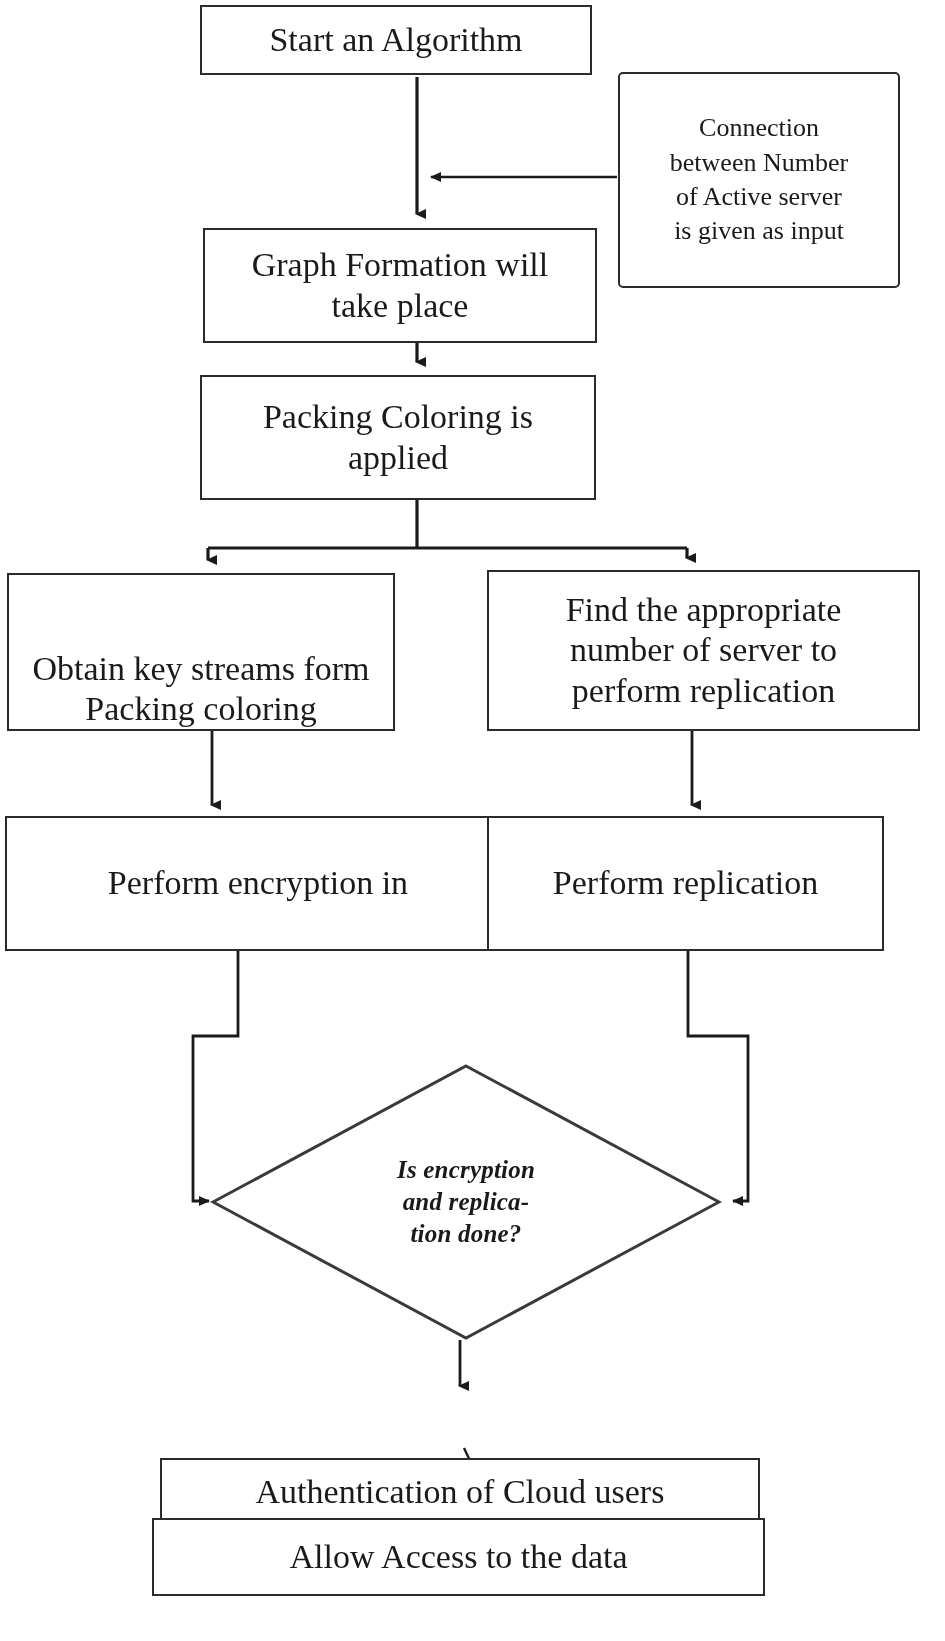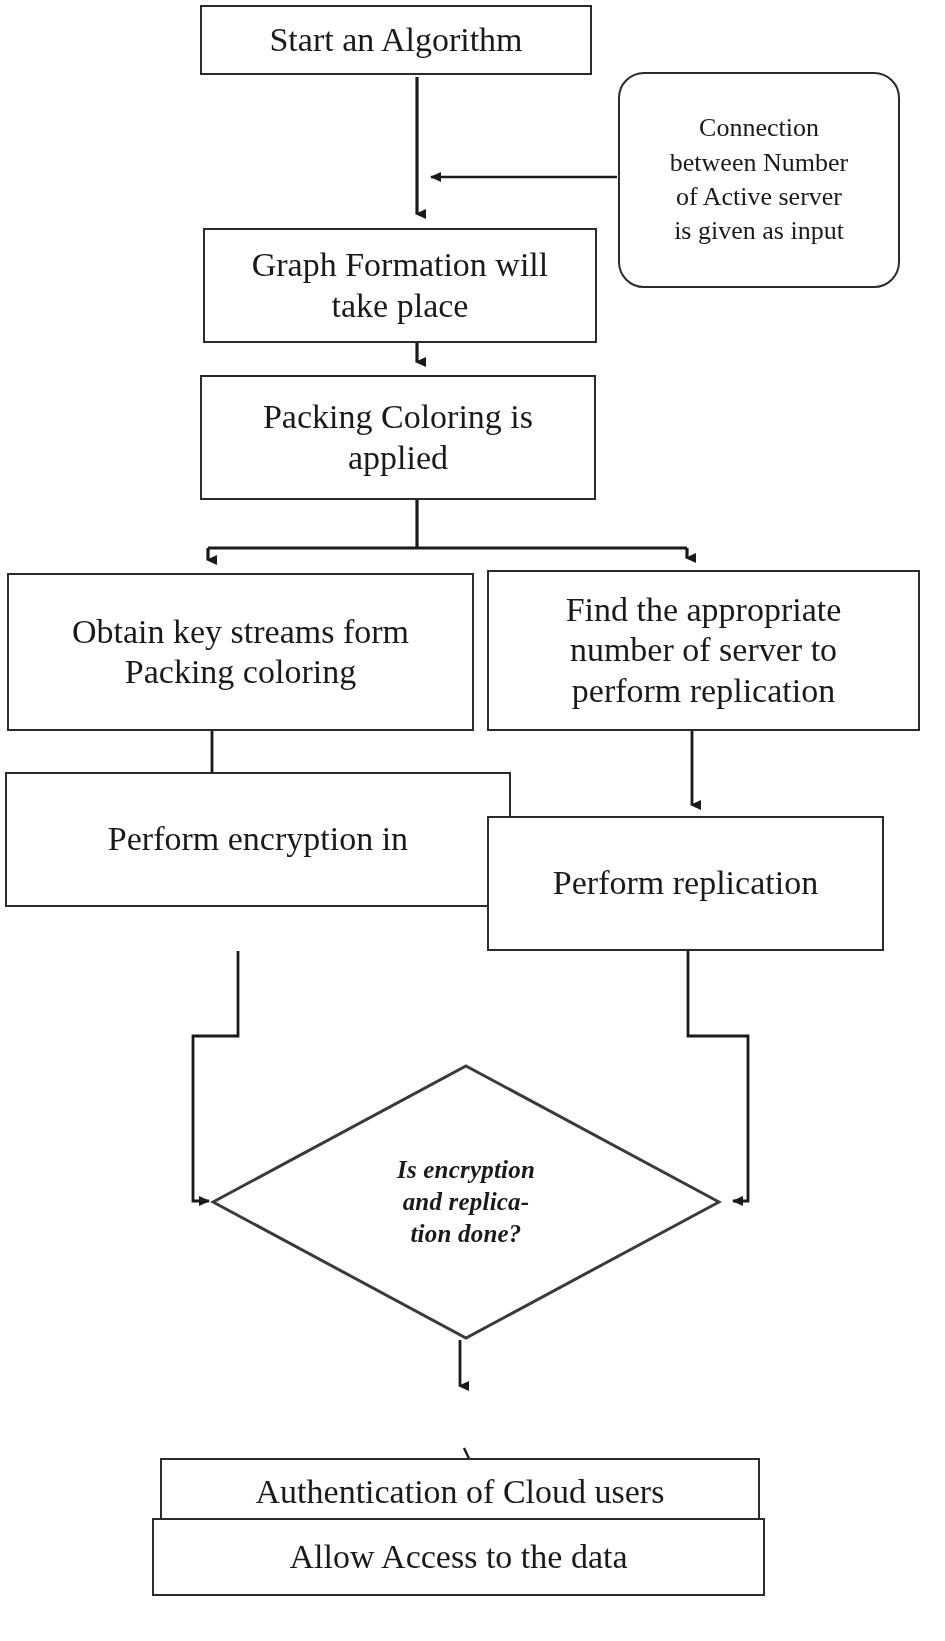--- a/index.html
+++ b/index.html
@@ -42,21 +42,21 @@
     display: block;
     width: 100%;
     padding: 0 0;
     line-height: 1.18;
     white-space: pre-line;
   }
   .proc {
     font-size: 34px;
   }
   .rounded {
-    border-radius: 26px;
+    border-radius: 5px;
     border-width: 2px;
     font-size: 26px;
   }
   .rounded .label {
     line-height: 1.32;
   }
   .diamond-wrap {
     position: absolute;
     z-index: 2;
     display: flex;
@@ -136,32 +136,32 @@
   <div class="node proc" style="left:200px; top:375px; width:396px; height:125px;">
     <span class="label">Packing Coloring is
 applied</span>
   </div>
 
   <div class="node proc" style="left:203px; top:228px; width:394px; height:115px;">
     <span class="label">Graph Formation will
 take place</span>
   </div>
 
-  <div class="node proc" style="left:7px; top:573px; width:467px; height:158px;">
+  <div class="node proc" style="left:7px; top:573px; width:388px; height:158px;align-items:flex-end;">
     <span class="label">Obtain key streams form
 Packing coloring</span>
   </div>
 
   <div class="node proc" style="left:487px; top:570px; width:433px; height:161px;">
     <span class="label">Find the appropriate
 number of server to
 perform replication</span>
   </div>
 
-  <div class="node proc" style="left:5px; top:772px; width:506px; height:135px;">
+  <div class="node proc" style="left:5px; top:816px; width:506px; height:135px;">
     <span class="label">Perform encryption in</span>
   </div>
 
   <div class="node proc" style="left:487px; top:816px; width:397px; height:135px;">
     <span class="label">Perform replication</span>
   </div>
 
   <div class="diamond-wrap" style="left:210px; top:1063px; width:512px; height:278px;">
     <svg class="diamond-svg" width="512" height="278" viewBox="0 0 512 278">
       <polygon points="256,3 509,139 256,275 3,139" fill="#ffffff" stroke="#3a3a3a" stroke-width="3"></polygon>

